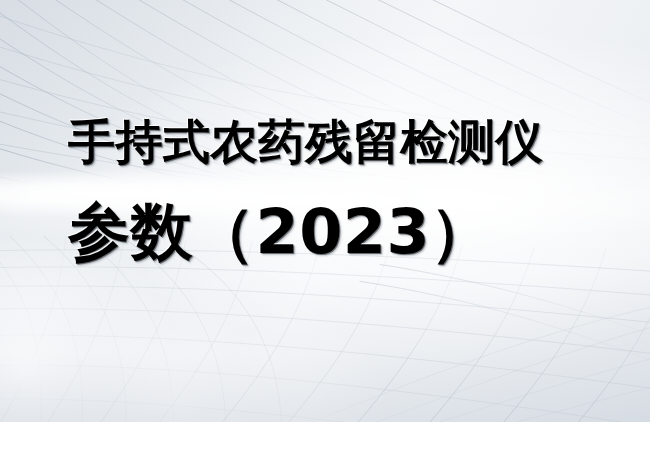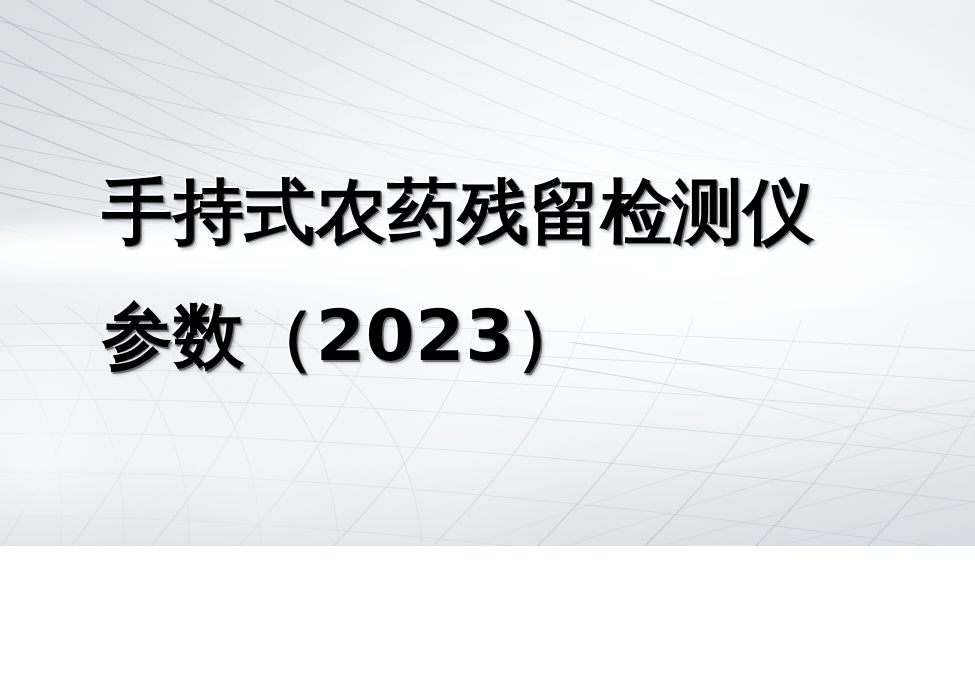--- a/index.html
+++ b/index.html
@@ -4,21 +4,21 @@
 <title>手持式农药残留检测仪参数（2023）</title>
 <style>
   html, body {
     margin: 0;
     padding: 0;
     background: #ffffff;
   }
   #banner {
     position: relative;
     width: 650px;
-    height: 364px;
+    height: 422px;
     overflow: hidden;
     background: #a3a3a3;
     font-family: "DejaVu Sans", "Liberation Sans", sans-serif;
   }
   .layer {
     position: absolute;
     inset: 0;
     width: 100%;
     height: 100%;
     pointer-events: none;
@@ -62,21 +62,21 @@
     font-weight: 700;
     letter-spacing: 0.5px;
     line-height: 1.0;
     white-space: nowrap;
     text-shadow:
       -1px -1px 0 rgba(255,255,255,0.85),
        1px  1px 0 rgba(0,0,0,0.45),
        2px  2px 2px rgba(90,100,115,0.35);
   }
   #title-line-1 { font-size: 47px; margin-bottom: 36px; }
-  #title-line-2 { font-size: 47px; }
+  #title-line-2 { font-size: 62px; }
 </style>
 </head>
 <body>
 
 <div id="banner">
 
   <div class="layer" id="bg-base"></div>
 
   <svg class="layer" id="bg-mesh" viewBox="0 0 650 450" preserveAspectRatio="none" xmlns="http://www.w3.org/2000/svg">
     <defs>

